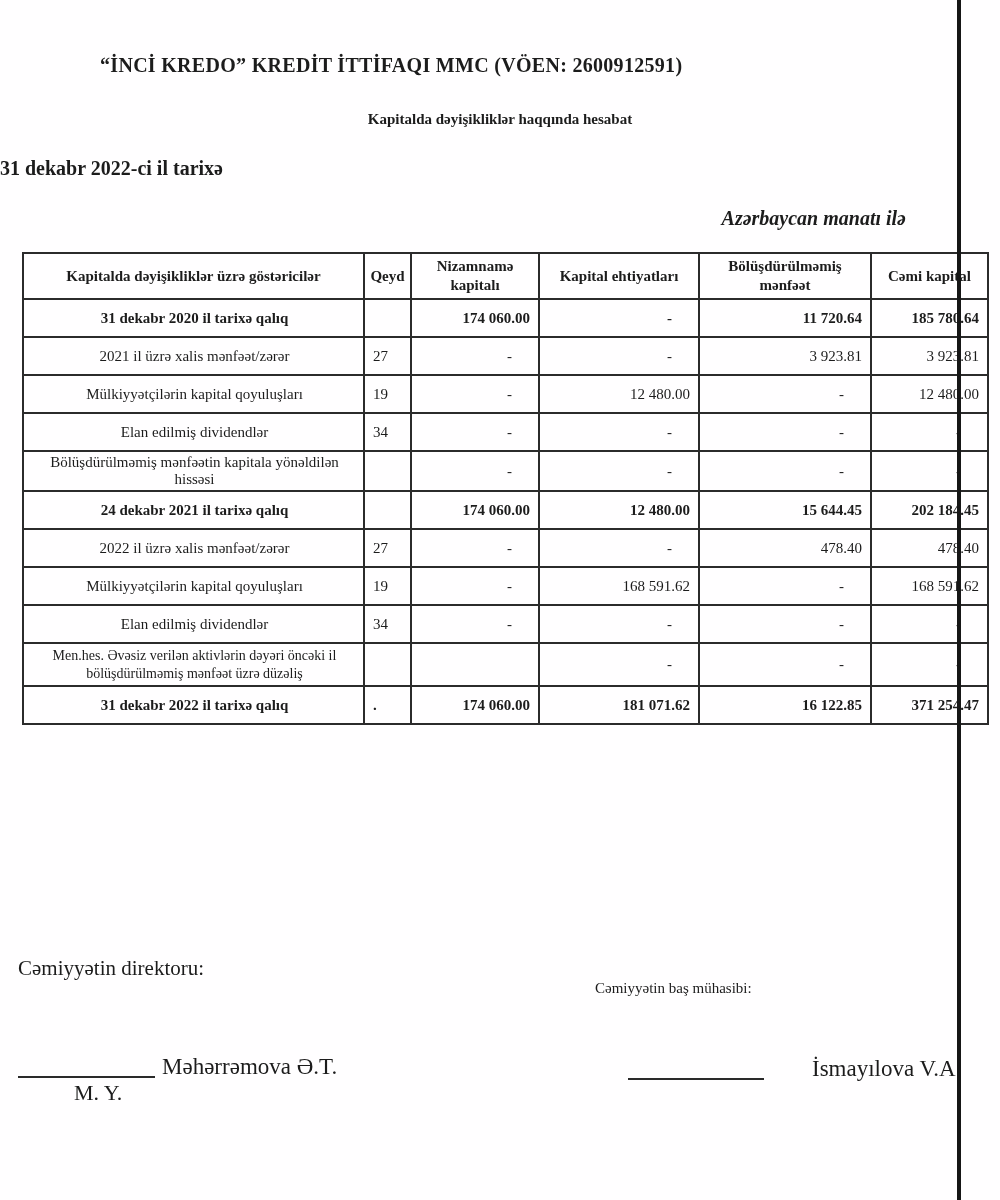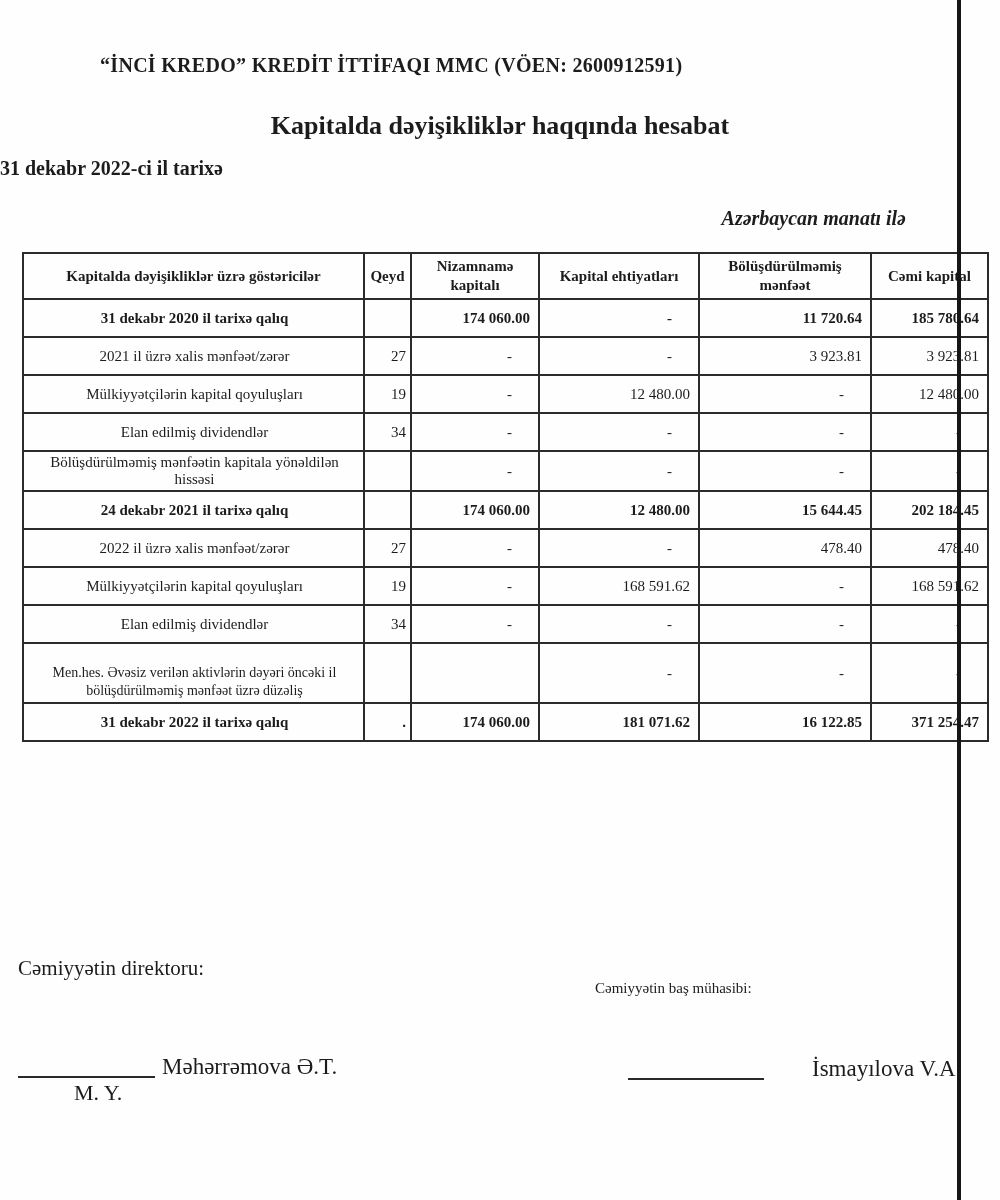--- a/index.html
+++ b/index.html
@@ -21,21 +21,21 @@
     z-index: 10;
   }
   
   .doc-title {
     position: absolute; top: 54px; left: 100px; width: 900px;
     text-align: left; font-size: 20px; font-weight: bold;
     letter-spacing: 0.3px;
   }
   .doc-subtitle {
     position: absolute; top: 111px; left: 0; width: 1000px;
-    text-align: center; font-size: 26px; font-weight: bold;
+    text-align: center; font-size: 15px; font-weight: bold;
   }
   .doc-date {
     position: absolute; top: 157px; left: 0; width: 1000px;
     font-size: 20px; font-weight: bold;
   }
   .currency-note {
     position: absolute; top: 207px; left: 0; width: 906px;
     text-align: right; font-size: 20px; font-weight: bold; font-style: italic;
   }
   
@@ -53,25 +53,25 @@
   col.w4 { width: 160px; }
   col.w5 { width: 172px; }
   col.w6 { width: 117px; }
   th, td { border: 2px solid #2b2b2b; vertical-align: middle; }
   th {
     font-weight: bold; text-align: center; font-size: 15px;
     height: 46px; padding: 2px 3px; line-height: 1.25;
   }
   td { height: 38px; padding: 2px 4px; }
   td.c-label { text-align: center; padding-left: 6px; }
-  td.c-qeyd  { text-align: right; padding-left: 8px; }
+  td.c-qeyd  { text-align: left; padding-left: 8px; }
   td.c-num   { text-align: right; padding-right: 8px; }
   td.dash    { padding-right: 26px; }
   tr.bold td { font-weight: bold; }
-  tr.small td.c-label { font-size: 14px; line-height: 1.25; padding-top: 20px; padding-bottom: 3px; }
+  tr.small td.c-label { font-size: 14px; line-height: 1.25; padding-top: 3px; padding-bottom: 3px; }
   
   .sig-title-left  { position: absolute; left: 18px;  top: 956px; font-size: 21px; }
   .sig-title-right { position: absolute; left: 595px; top: 980px; font-size: 15px; }
   .sig-line-left   { position: absolute; left: 18px;  top: 1076px; width: 137px; border-top: 2px solid #2a2a2a; }
   .sig-name-left   { position: absolute; left: 162px; top: 1054px; font-size: 23px; }
   .sig-stamp-left  { position: absolute; left: 74px;  top: 1080px; font-size: 22px; }
   .sig-line-right  { position: absolute; left: 628px; top: 1078px; width: 136px; border-top: 2px solid #2a2a2a; }
   .sig-name-right  { position: absolute; left: 812px; top: 1056px; font-size: 23px; }
 </style>
 </head>

